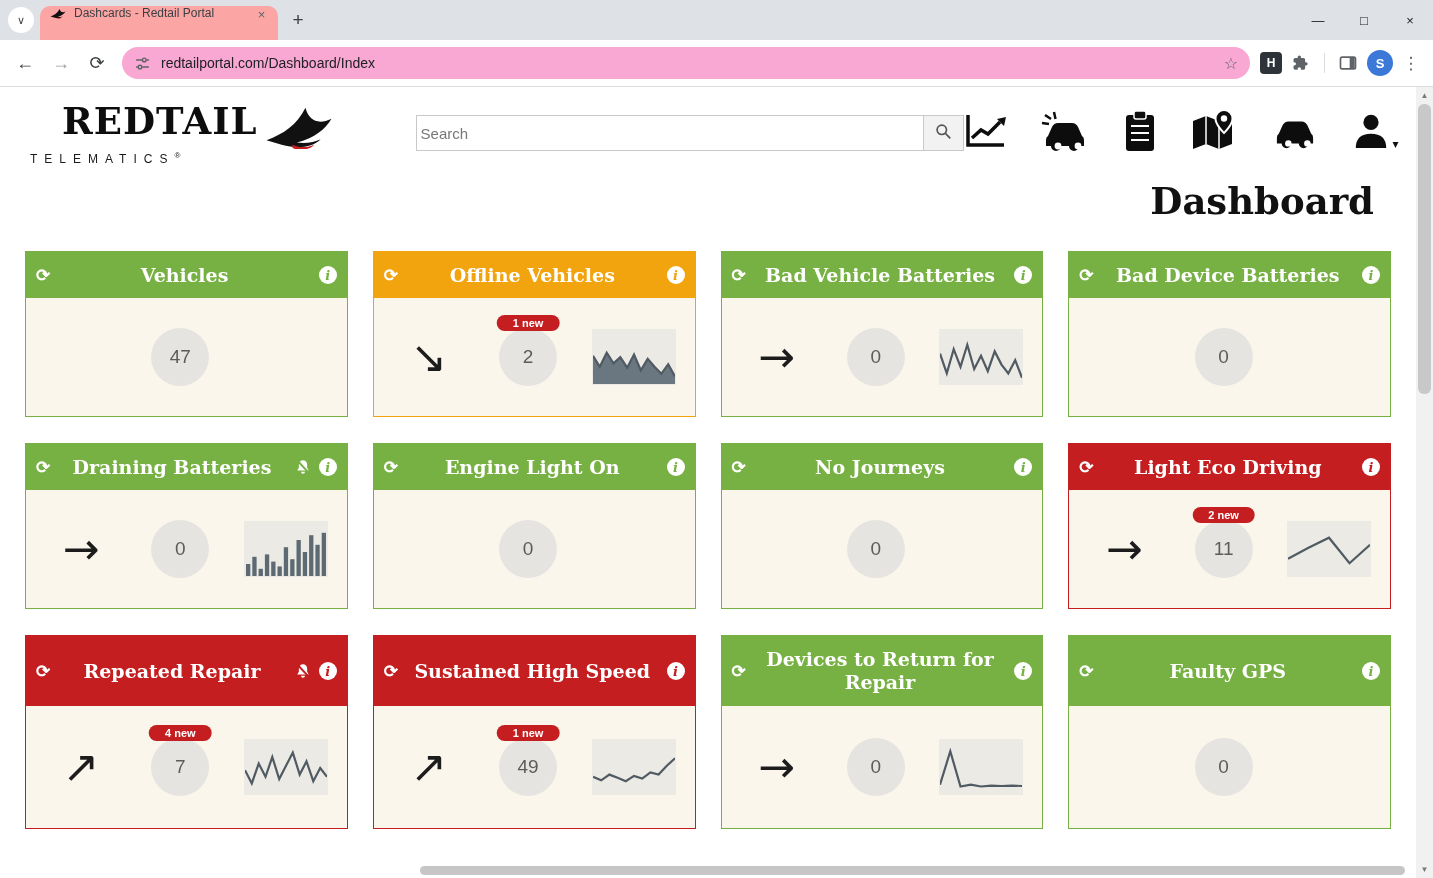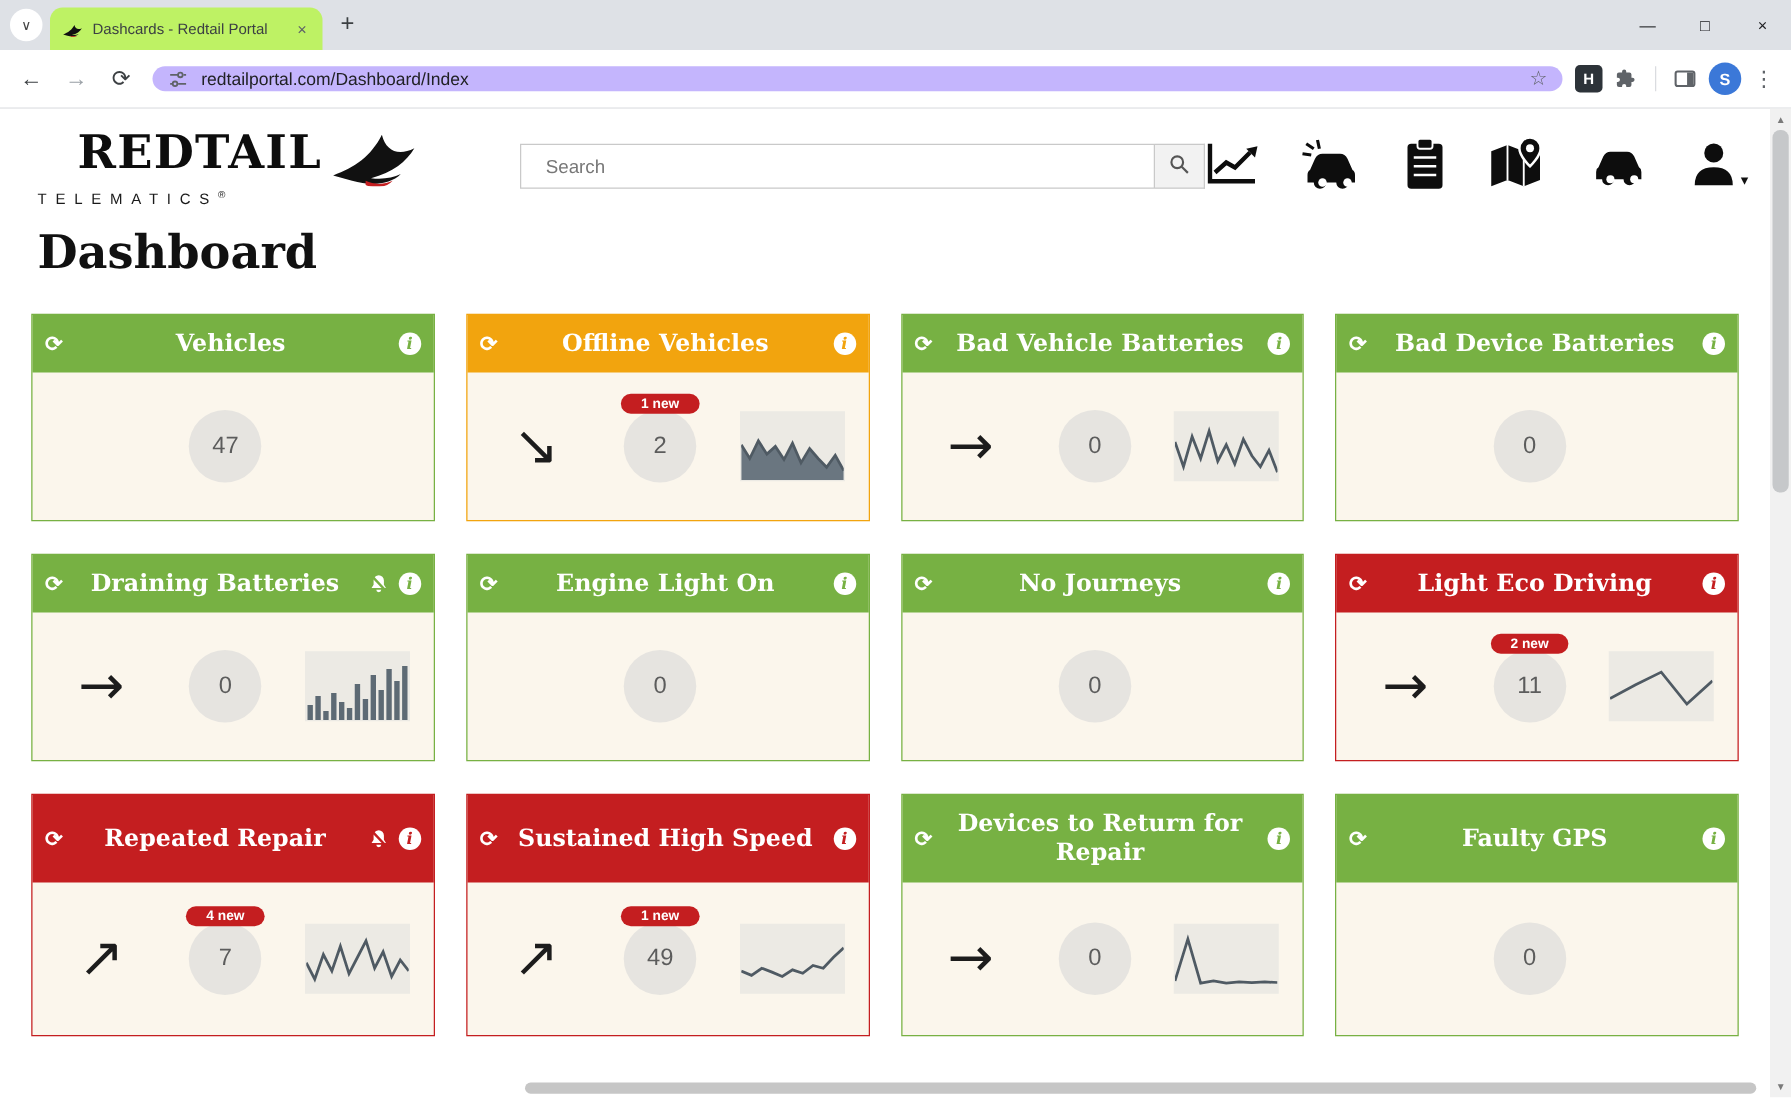--- a/index.html
+++ b/index.html
@@ -5,38 +5,38 @@
   * { margin:0; padding:0; box-sizing:border-box; }
   html,body { width:1433px; height:878px; overflow:hidden; background:#fff;
               font-family:"Liberation Sans", sans-serif; }
   .window { width:1433px; height:878px; display:flex; flex-direction:column; }
 
   
   .tabstrip { height:40px; background:#dee1e6; display:flex; align-items:flex-end; position:relative; flex:none; }
   .tab-search { width:26px; height:26px; border-radius:50%; background:#fff; align-self:center;
                 margin:0 6px 0 8px; display:flex; align-items:center; justify-content:center;
                 font-size:11px; color:#444; cursor:default; }
-  .tab { width:218px; height:34px; background:#bef264; border-radius:10px 10px 0 0;
-         display:flex; align-items:center; padding:0 8px 0 10px; gap:8px; }
+  .tab { width:238px; height:34px; background:#fca5a5; border-radius:10px 10px 0 0;
+         display:flex; align-items:flex-start; padding:0 8px 0 10px; gap:8px; }
   .tab-favicon svg { width:16px; height:13px; display:block; }
   .tab-title { font-size:12px; color:#3c4043; flex:1; white-space:nowrap; overflow:hidden; }
   .tab-close { font-size:13px; color:#5f6368; width:17px; height:17px; border-radius:50%;
                display:flex; align-items:center; justify-content:center; }
   .newtab { font-size:19px; color:#3c4043; width:28px; height:28px; align-self:center;
             display:flex; align-items:center; justify-content:center; margin-left:6px; }
   .win-controls { position:absolute; right:0; top:0; height:40px; display:flex; }
   .win-btn { width:46px; height:40px; display:flex; align-items:center; justify-content:center;
              font-size:13px; color:#202124; }
 
   .toolbar { height:47px; background:#fff; display:flex; align-items:center; padding:0 10px;
              gap:6px; border-bottom:1px solid #dadce0; flex:none; }
   .nav-btn { width:30px; height:30px; display:flex; align-items:center; justify-content:center;
              font-size:18px; color:#3c4043; border-radius:50%; }
   .nav-btn.fwd { color:#9aa0a6; }
-  .urlbar { flex:1; height:20px; background:#c4b5fd; border-radius:17px; display:flex;
+  .urlbar { flex:1; height:32px; background:#f9a8d4; border-radius:17px; display:flex;
             align-items:center; padding:0 8px 0 12px; gap:10px; margin:0 4px; }
   .urlbar svg { display:block; }
   .url-text { font-size:14px; color:#202124; flex:1; }
   .star { font-size:16px; color:#5f6368; padding:0 4px; }
   .ext-badge { width:22px; height:22px; background:#2d3339; color:#fff; border-radius:4px;
                font-size:12px; font-weight:bold; display:flex; align-items:center; justify-content:center; }
   .tool-icon { width:26px; height:26px; display:flex; align-items:center; justify-content:center; }
   .vdiv { width:1px; height:20px; background:#dadce0; margin:0 4px; }
   .avatar { width:26px; height:26px; border-radius:50%; background:#3b78d8; color:#fff;
             font-size:13px; font-weight:bold; display:flex; align-items:center; justify-content:center; }
@@ -49,32 +49,32 @@
   .site-header { display:flex; align-items:flex-start; padding:16px 30px 0 30px; height:82px; }
   .logo { display:flex; flex-direction:column; }
   .logo-top { display:flex; align-items:flex-start; }
   .logo-text { font-family:"DejaVu Serif", serif; font-weight:bold; font-size:37px;
                letter-spacing:1px; color:#0d0d0d; line-height:1;margin-left:32px; }
   .logo-bird svg { width:74px; height:52px; margin:-6px 0 0 4px; display:block; }
   .logo-sub { font-size:12px; letter-spacing:7px; color:#1a1a1a; margin-top:2px; }
   .logo-sub sup { font-size:8px; letter-spacing:0; }
 
   .search-wrap { display:flex; margin-left:80px; margin-top:12px; }
-  .search-input { width:508px; height:36px; border:1px solid #c9c9c9; padding:0 20px;
+  .search-input { width:508px; height:36px; border:1px solid #c9c9c9; padding:0 4px;
                   font-size:15px; color:#333; background:#fff; }
   .search-input::placeholder { color:#777; }
   .search-btn { width:40px; height:36px; border:1px solid #c9c9c9; border-left:none;
                 background:#f2f2f2; display:flex; align-items:center; justify-content:center; }
 
   .nav-icons { margin-left:auto; display:flex; align-items:center; gap:32px; padding:6px 40px 0 0; }
   .nav-ic { display:flex; align-items:flex-end; }
   .nav-ic svg { display:block; }
   .acct-caret { font-size:12px; color:#111; margin-left:3px; }
 
-  .title-row { display:flex; align-items:center; justify-content:flex-start;
+  .title-row { display:flex; align-items:center; justify-content:flex-end;
                padding:10px 42px 0 30px; }
   .title-row h1 { font-family:"DejaVu Serif", serif; font-weight:bold; font-size:37px; color:#111; }
   .fleet { display:flex; align-items:center; gap:10px; }
   .fleet-label { font-size:16px; color:#222; }
   .fleet-input { width:114px; height:30px; border:2px solid #2a2a2a; background:#f4f4f4; }
   .r-btn svg { display:block; }
 
   
   .grid { margin-top:28px; padding:0 25px; display:grid;
           grid-template-columns:repeat(4, 1fr); gap:26px 25px; }

